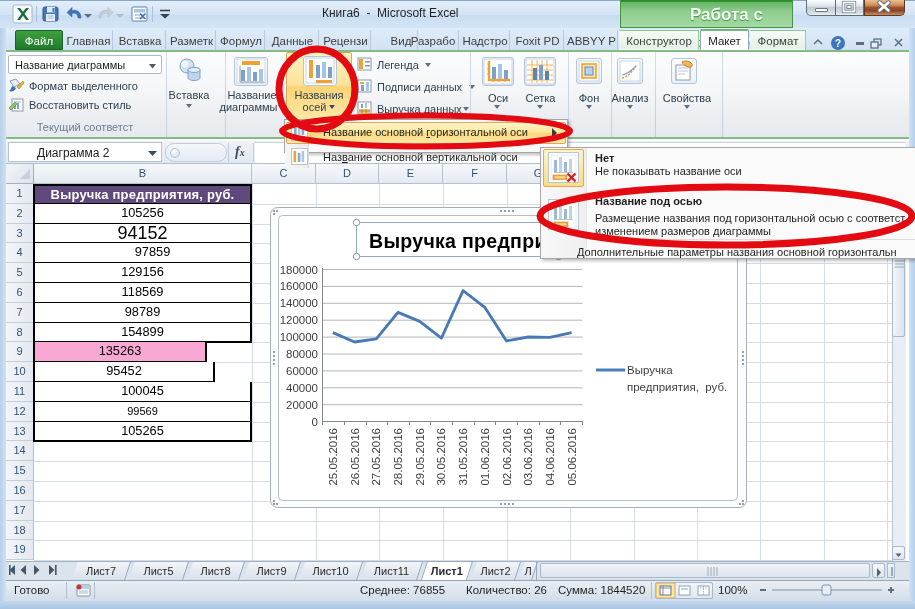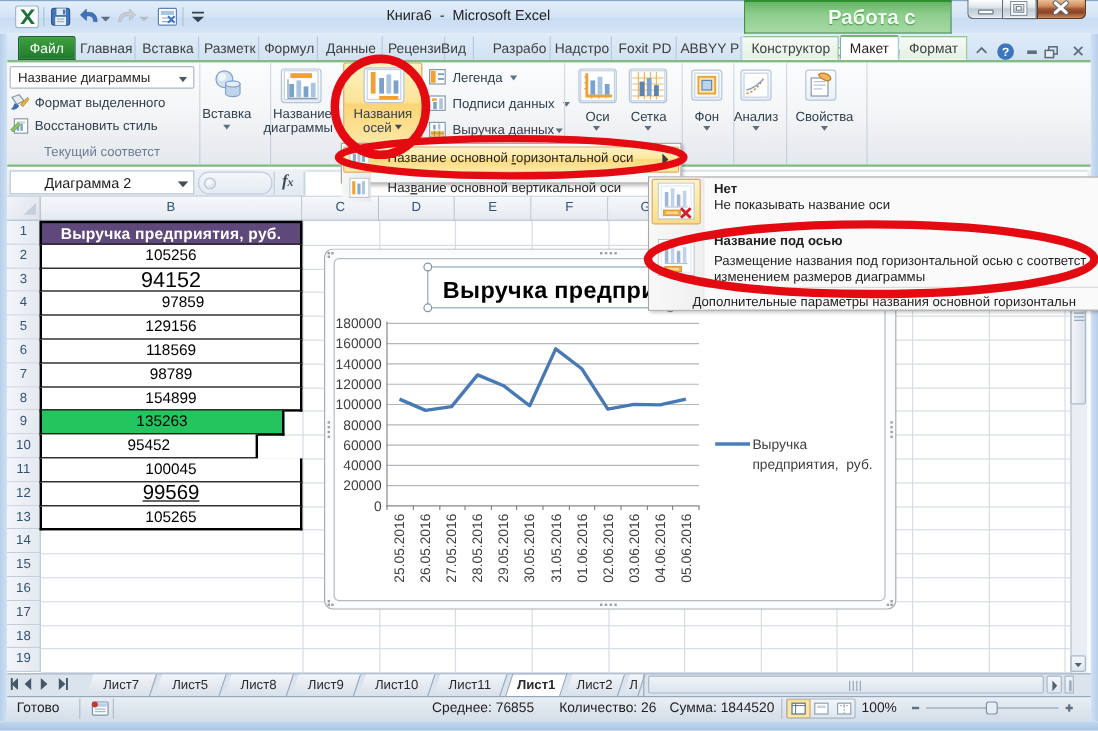--- a/index.html
+++ b/index.html
@@ -104,21 +104,21 @@
       </svg></div>
 </div>
 
 <div class="tab tabsep" id="tfile" style="left:15px;width:48px;">Файл</div>
 <div class="tab tabsep" style="left:64px;width:49px;">Главная</div>
 <div class="tab tabsep" style="left:114px;width:52px;">Вставка</div>
 <div class="tab tabsep" style="left:167px;width:49px;">Разметк</div>
 <div class="tab tabsep" style="left:217px;width:48px;">Формул</div>
 <div class="tab tabsep" style="left:266px;width:53px;">Данные</div>
 <div class="tab tabsep" style="left:320px;width:51px;">Рецензи</div>
-<div class="tab tabsep" style="left:361px;width:34px;">Вид</div>
+<div class="tab tabsep" style="left:384px;width:34px;">Вид</div>
 <div class="tab tabsep" style="left:407px;width:52px;">Разрабо</div>
 <div class="tab tabsep" style="left:460px;width:50px;">Надстро</div>
 <div class="tab tabsep" style="left:511px;width:53px;">Foxit PD</div>
 <div class="tab tabsep" style="left:565px;width:53px;">ABBYY P</div>
 <div class="tab ctxtab" style="left:619px;width:80px;">Конструктор</div>
 <div class="tab activetab" style="left:700px;top:29px;height:21px;width:49px;">Макет</div>
 <div class="tab ctxtab" style="left:750px;width:56px;">Формат</div>
 <svg class="abs" style="left:812px;top:36px;" width="95" height="14" viewBox="0 0 95 14">
   <path d="M2 8 L6 4 L10 8" stroke="#5c6e80" stroke-width="1.5" fill="none"></path>
   <circle cx="26" cy="7" r="7" fill="#3c77bd"></circle>
@@ -375,31 +375,31 @@
     </div>
     <div class="abs" style="left:33px;top:283.0px;width:219px;height:20.8px;border:2px solid #000;border-top:none;background:#fff;">
       <div style="font-size:12.8px;color:#000;text-align:center;line-height:18.5px;">118569</div>
     </div>
     <div class="abs" style="left:33px;top:302.8px;width:219px;height:20.8px;border:2px solid #000;border-top:none;background:#fff;">
       <div style="font-size:12.8px;color:#000;text-align:center;line-height:18.5px;">98789</div>
     </div>
     <div class="abs" style="left:33px;top:322.6px;width:219px;height:20.8px;border:2px solid #000;border-top:none;background:#fff;">
       <div style="font-size:12.8px;color:#000;text-align:center;line-height:18.5px;">154899</div>
     </div>
-    <div class="abs" style="left:33px;top:342.4px;width:204px;height:20.8px;border:2px solid #000;border-top:none;background:#22c55e;">
+    <div class="abs" style="left:33px;top:342.4px;width:174px;height:20.8px;border:2px solid #000;border-top:none;background:#f9a8d4;">
       <div style="font-size:12.8px;color:#000;text-align:center;line-height:18.5px;">135263</div>
     </div>
     <div class="abs" style="left:33px;top:362.2px;width:182px;height:20.8px;border:2px solid #000;border-top:none;background:#fff;">
       <div style="font-size:12.8px;color:#000;text-align:center;line-height:18.5px;">95452</div>
     </div>
     <div class="abs" style="left:33px;top:382.0px;width:219px;height:20.8px;border:2px solid #000;border-top:none;background:#fff;">
       <div style="font-size:12.8px;color:#000;text-align:center;line-height:18.5px;">100045</div>
     </div>
     <div class="abs" style="left:33px;top:401.8px;width:219px;height:20.8px;border:2px solid #000;border-top:none;background:#fff;">
-      <div style="font-size:17px;color:#000;text-align:center;line-height:18.5px;text-decoration:underline;">99569</div>
+      <div style="font-size:11px;color:#000;text-align:center;line-height:18.5px;">99569</div>
     </div>
     <div class="abs" style="left:33px;top:421.6px;width:219px;height:20.8px;border:2px solid #000;border-top:none;background:#fff;">
       <div style="font-size:12.8px;color:#000;text-align:center;line-height:18.5px;">105265</div>
     </div>
   </div>
 
 <svg class="abs" style="left:270px;top:207px;" width="478" height="302" viewBox="0 0 478 302">
   <rect x="0.5" y="0.5" width="476" height="300" rx="7" fill="#fbfcfd" stroke="#a9aeb4"></rect>
   <rect x="8.5" y="8.5" width="459" height="285" rx="4" fill="#ffffff" stroke="#b8bcc2"></rect>
 

